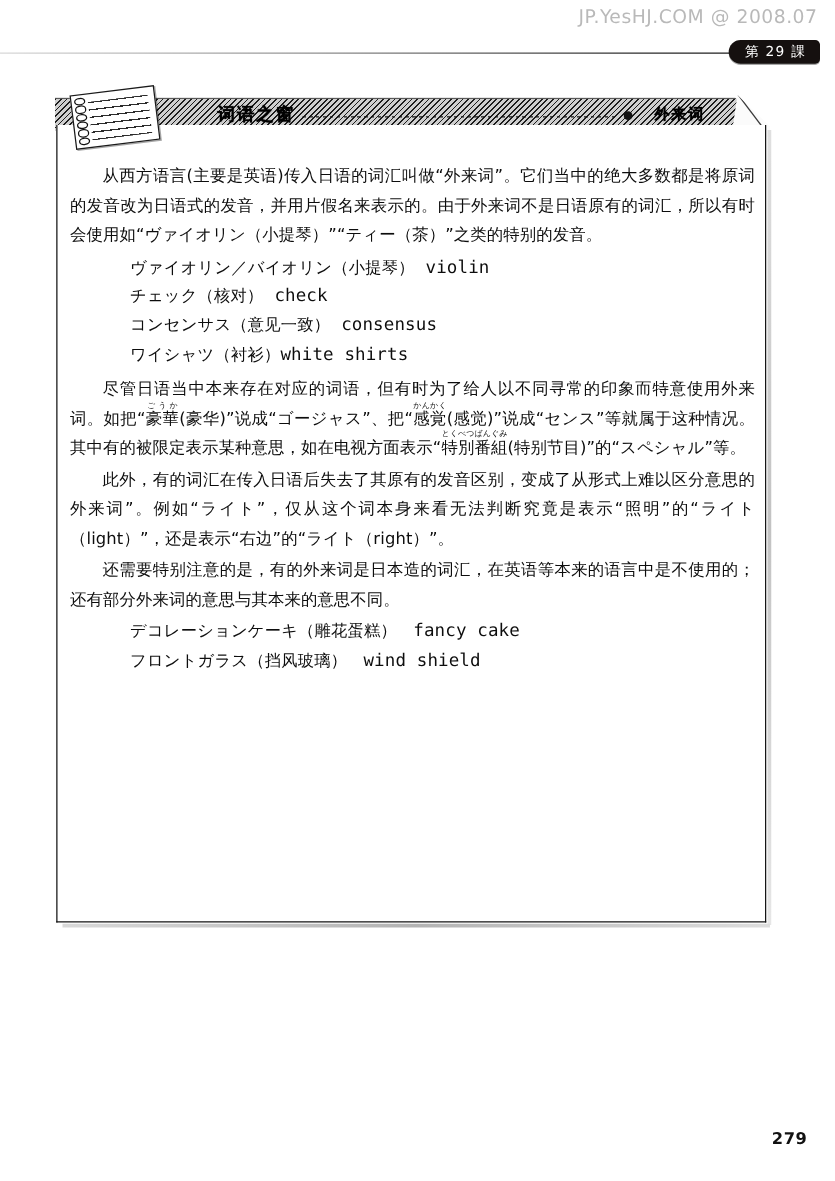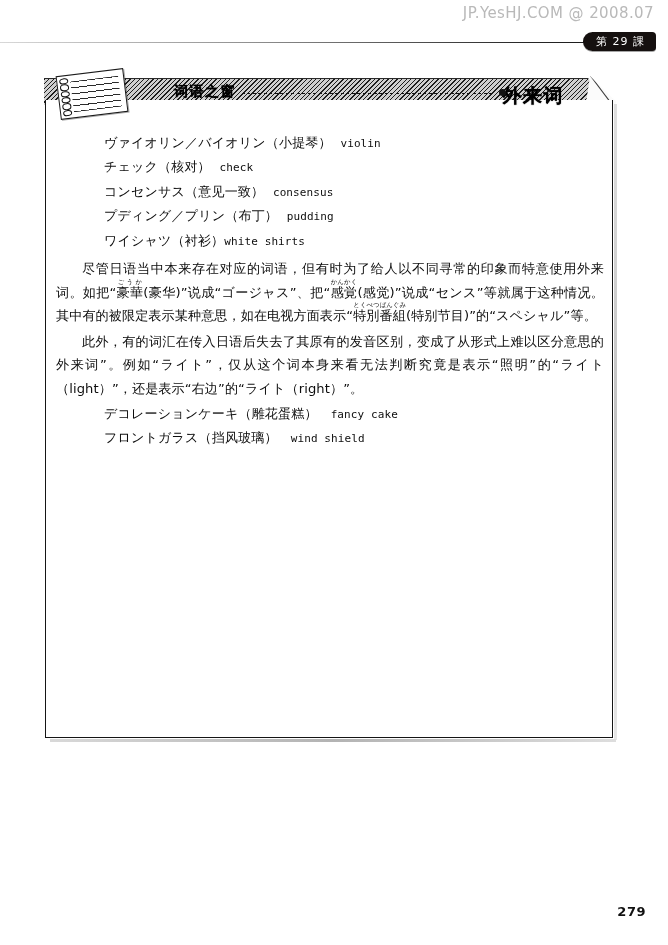--- a/index.html
+++ b/index.html
@@ -135,21 +135,21 @@
     width: 7px;
     height: 7px;
     background: #111;
     border-radius: 50%;
     z-index: 5;
   }
   .banner-topic {
     position: absolute;
     right: 50px;
     top: 9px;
-    font-size: 19px;
+    font-size: 12px;
     font-weight: bold;
     letter-spacing: 1.5px;
     color: #000;
     text-shadow: 0 0 1px #000;
     z-index: 4;
   }
 
   
   .notepad {
     position: absolute;
@@ -253,21 +253,21 @@
     font-family: "DejaVu Sans", "Liberation Sans", sans-serif;
     font-size: 13px;
     line-height: 23.4px;
     color: #0d0d0d;
     padding-left: 48px;
     white-space: nowrap;
     letter-spacing: .2px;
   }
   .rom {
     font-family: "DejaVu Sans Mono", "Liberation Mono", monospace;
-    font-size: 11px;
+    font-size: 14px;
     letter-spacing: .1px;
   }
   ruby { ruby-position: over; }
   rt {
     font-size: 6.4px;
     line-height: 7px;
     letter-spacing: -0.2px;
     color: #0d0d0d;
   }
 
@@ -316,34 +316,35 @@
   <div class="banner-dot-end"></div>
   <div class="banner-topic">外来词</div>
 </div>
 
 <div class="frame"></div>
 <div class="frame-shadow-b"></div>
 <div class="frame-shadow-r"></div>
 
 <div class="content">
 
+  <p class="para">从西方语言(主要是英语)传入日语的词汇叫做“外来词”。它们当中的绝大多数都是将原词的发音改为日语式的发音，并用片假名来表示的。由于外来词不是日语原有的词汇，所以有时会使用如“ヴァイオリン（小提琴）”“ティー（茶）”之类的特别的发音。</p>
 
   <ul class="wordlist">
     <li><span>ヴァイオリン／バイオリン（小提琴）</span>&nbsp;&nbsp;<span class="rom">violin</span></li>
     <li><span>チェック（核对）</span>&nbsp;&nbsp;<span class="rom">check</span></li>
     <li><span>コンセンサス（意见一致）</span>&nbsp;&nbsp;<span class="rom">consensus</span></li>
-    <li><span>プディング／プリン（布丁）</span>&nbsp;&nbsp;<span class="rom">pudding</span></li>
     <li><span>ワイシャツ（衬衫）</span><span class="rom">white shirts</span></li>
   </ul>
 
   <p class="para"><span>尽管日语当中本来存在对应的词语，但有时为了给人以不同寻常的印象而特意使用外来词。如把“</span><ruby><span>豪華</span><rt>ごうか</rt></ruby><span>(豪华)”说成“ゴージャス”、把“</span><ruby><span>感覚</span><rt>かんかく</rt></ruby><span>(感觉)”说成“センス”等就属于这种情况。其中有的被限定表示某种意思，如在电视方面表示“</span><ruby><span>特別番組</span><rt>とくべつばんぐみ</rt></ruby><span>(特别节目)”的“スペシャル”等。</span></p>
 
 
   <p class="para">此外，有的词汇在传入日语后失去了其原有的发音区别，变成了从形式上难以区分意思的外来词”。例如“ライト”，仅从这个词本身来看无法判断究竟是表示“照明”的“ライト（light）”，还是表示“右边”的“ライト（right）”。</p>
 
+  <p class="para">还需要特别注意的是，有的外来词是日本造的词汇，在英语等本来的语言中是不使用的；还有部分外来词的意思与其本来的意思不同。</p>
 
   <ul class="wordlist">
     <li><span>デコレーションケーキ（雕花蛋糕）</span>&nbsp;&nbsp;&nbsp;<span class="rom">fancy cake</span></li>
     <li><span>フロントガラス（挡风玻璃）</span>&nbsp;&nbsp;&nbsp;<span class="rom">wind shield</span></li>
   </ul>
 
 </div>
 
 <div class="pageno">279</div>
 

